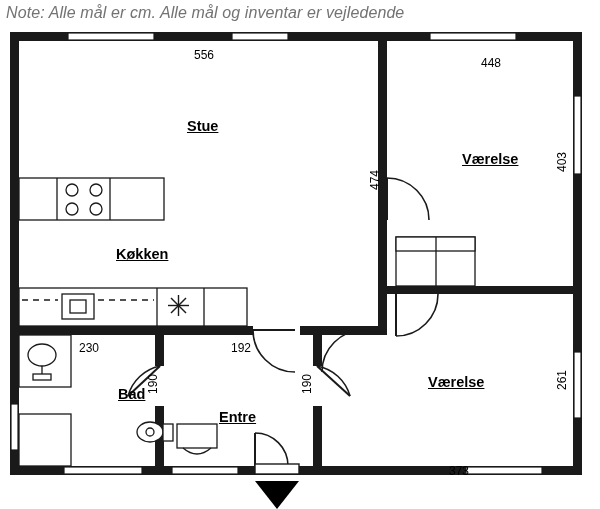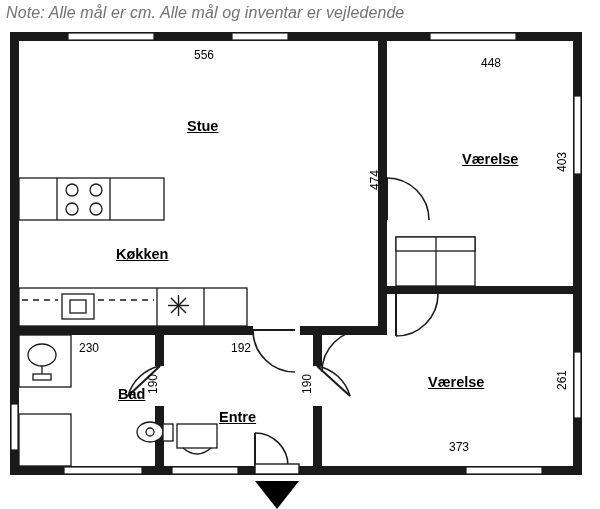--- a/index.html
+++ b/index.html
@@ -192,13 +192,13 @@
 
 <div class="lbl" style="left:194px; top:48px;">556</div>
 <div class="lbl" style="left:481px; top:56px;">448</div>
 <div class="lbl vert" style="left:555px; top:172px;">403</div>
 <div class="lbl vert" style="left:368px; top:190px;">474</div>
 <div class="lbl vert" style="left:555px; top:390px;">261</div>
 <div class="lbl" style="left:79px; top:341px;">230</div>
 <div class="lbl" style="left:231px; top:341px;">192</div>
 <div class="lbl vert" style="left:146px; top:394px;">190</div>
 <div class="lbl vert" style="left:300px; top:394px;">190</div>
-<div class="lbl" style="left:449px; top:440px;text-align:right;">373</div>
+<div class="lbl" style="left:449px; top:464px;text-align:right;">373</div>
 
 </body></html>

